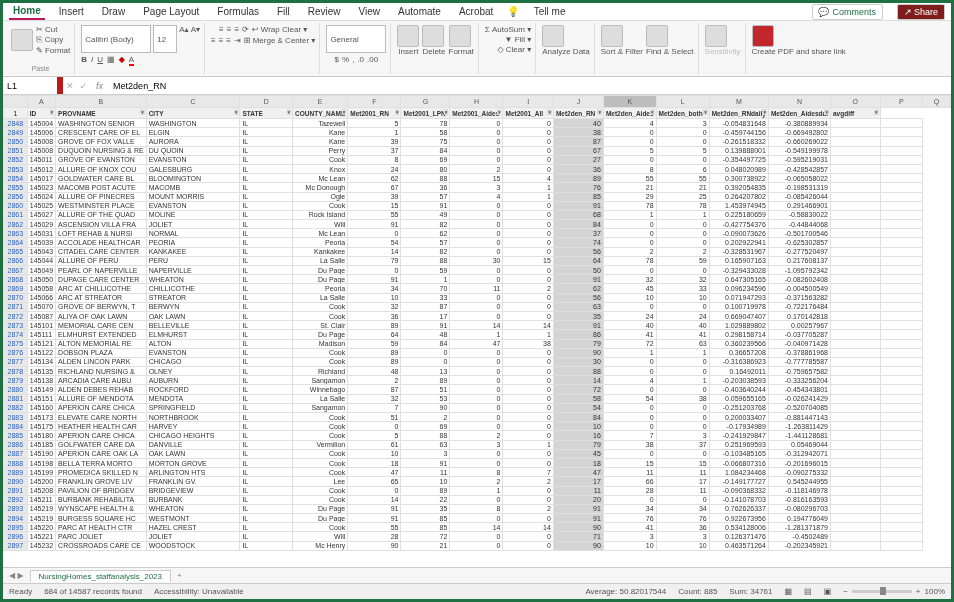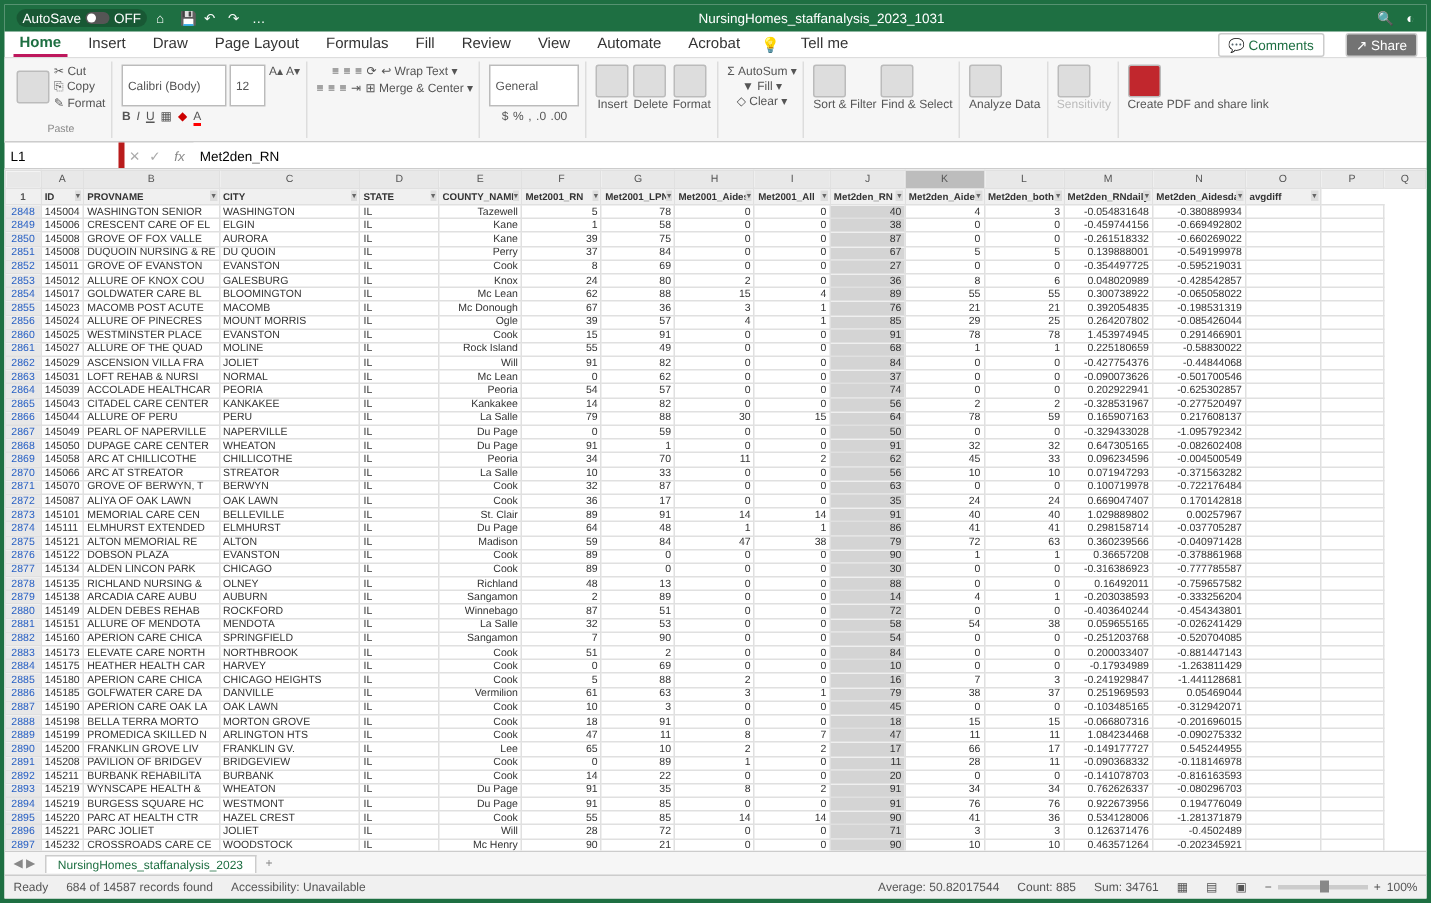--- a/index.html
+++ b/index.html
@@ -20,21 +20,21 @@
 .menubar .btn{color:#1e6f42;font-size:9px;padding:2px 6px;border:1px solid #ccc;border-radius:2px;margin-left:4px}
 .ribbon{height:56px;background:#f6f6f6;border-bottom:1px solid #ccc;display:flex;align-items:stretch;padding:2px 4px;gap:2px;font-size:8px;color:#555}
 .rgroup{display:flex;flex-direction:column;justify-content:space-between;padding:2px 4px;border-right:1px solid #ddd}
 .rgroup:last-child{border-right:none}
 .rgroup .tools{display:flex;gap:3px;flex-wrap:wrap;align-items:center}
 .rgroup .label{text-align:center;font-size:7px;color:#888}
 .ricon{width:14px;height:14px;background:#ddd;border:1px solid #bbb;border-radius:2px}
 .ricon.lg{width:22px;height:22px}
 .sel{border:1px solid #bbb;background:#fff;padding:13px 3px;font-size:8px;height:14px;display:flex;align-items:center}
 .formula-bar{height:18px;display:flex;align-items:center;border-bottom:1px solid #ccc;font-size:9px}
-.namebox{width:80px;border-right:4px solid #b91c1c;padding:0 4px;height:100%;display:flex;align-items:center}
+.namebox{width:60px;border-right:6px solid #b91c1c;padding:0 4px;height:100%;display:flex;align-items:center}
 .fx{padding:0 6px;color:#888;font-style:italic}
 .fxinput{flex:1;padding:0 4px;height:100%;border:none;outline:none;font-size:9px}
 .grid-area{flex:1;overflow:hidden;position:relative;background:#fff}
 table{border-collapse:collapse;font-size:7px;color:#333;table-layout:fixed}
 th,td{border:1px solid #e0e0e0;padding:0 2px;height:9.2px;overflow:hidden;white-space:nowrap;text-overflow:clip}
 thead th{background:#e8e8e8;font-weight:400;text-align:center;position:sticky;top:0;font-size:7px;color:#555}
 .rowhdr{background:#e8e8e8;text-align:center;width:26px;color:#555;font-size:7px}
 .colhdr-row th{height:12px}
 .filter-row td{background:#f0f0f0;font-size:6.5px;height:11px;position:relative;font-weight:600}
 .filter-row td::after{content:"▾";position:absolute;right:1px;top:1px;font-size:5px;color:#666;background:#ddd;padding:0 1px}
@@ -48,56 +48,37 @@
 .sheet-tabs{height:16px;background:#f6f6f6;border-top:1px solid #ccc;display:flex;align-items:center;padding:0 6px;font-size:8px}
 .sheet-tab{background:#fff;border:1px solid #ccc;border-bottom:none;padding:1px 8px;color:#1e6f42}
 .zoom{display:flex;align-items:center;gap:4px}
 .zoom .track{width:60px;height:3px;background:#ccc;position:relative}
 .zoom .track::after{content:"";position:absolute;width:6px;height:8px;background:#888;top:-3px;left:28px}
 </style>
 </head>
 <body>
 
 <div class="window">
-  <div class="titlebar">
-    <div class="left">
-      <span class="autosave">
-        <span>AutoSave</span>
-          <span class="pill"></span>
-          <span>OFF</span>
-      </span>
-      <span class="tb-icon">⌂</span>
-      <span class="tb-icon">💾</span>
-      <span class="tb-icon">↶</span>
-      <span class="tb-icon">↷</span>
-      <span>…</span>
-    </div>
-    <div class="center">NursingHomes_staffanalysis_2023_1031</div>
-    <div class="right">
-      <span>🔍</span>
-      <span>◐</span>
-    </div>
-  </div>
 
   <div class="menubar">
     <span class="tab active">Home</span>
     <span class="tab">Insert</span>
     <span class="tab">Draw</span>
     <span class="tab">Page Layout</span>
     <span class="tab">Formulas</span>
     <span class="tab">Fill</span>
     <span class="tab">Review</span>
     <span class="tab">View</span>
     <span class="tab">Automate</span>
     <span class="tab">Acrobat</span>
     <span>💡</span>
     <span class="tab">Tell me</span>
     <span class="spacer"></span>
     <span class="btn">💬 <span>Comments</span></span>
-    <span class="btn" style="background:#737373;color:#fff">↗ <span>Share</span></span>
+    <span class="btn" style="background:#7f1d1d;color:#fff">↗ <span>Share</span></span>
   </div>
 
   <div class="ribbon">
     <div class="rgroup">
         <div class="tools">
           <div class="ricon lg"></div>
           <div style="display:flex;flex-direction:column;gap:1px">
             <span>✂ <span>Cut</span></span>
             <span>⎘ <span>Copy</span></span>
             <span>✎ <span>Format</span></span>
@@ -123,21 +104,21 @@
           </div>
         </div>
       </div>
     <div class="rgroup">
         <div class="tools" style="flex-direction:column;gap:2px">
           <div style="display:flex;gap:3px">
             <span>≡</span>
             <span>≡</span>
             <span>≡</span>
             <span>⟳</span>
-            <span>↩ <span>Wrap Text</span> ▾</span>
+            <span>↩ <span>Wrap Clear</span> ▾</span>
           </div>
           <div style="display:flex;gap:3px">
             <span>≡</span>
             <span>≡</span>
             <span>≡</span>
             <span>⇥</span>
             <span>⊞ <span>Merge &amp; Center</span> ▾</span>
           </div>
         </div>
       </div>
@@ -163,43 +144,43 @@
             <div class="ricon lg"></div>
             <div>Delete</div>
           </div>
           <div style="text-align:center">
             <div class="ricon lg"></div>
             <div>Format</div>
           </div>
         </div>
       </div>
     <div class="rgroup">
-        <div class="tools" style="flex-direction:column;gap:1px;align-items:center">
+        <div class="tools" style="flex-direction:column;gap:1px;align-items:flex-end">
           <span>Σ <span>AutoSum</span> ▾</span>
           <span>▼ <span>Fill</span> ▾</span>
           <span>◇ <span>Clear</span> ▾</span>
         </div>
       </div>
     <div class="rgroup">
         <div class="tools">
           <div style="text-align:center">
             <div class="ricon lg"></div>
-            <div>Sort &amp; Filter</div>
-          </div>
-          <div style="text-align:center">
-            <div class="ricon lg"></div>
-            <div>Find &amp; Select</div>
+            <div>Analyze Data</div>
           </div>
         </div>
       </div>
     <div class="rgroup">
         <div class="tools">
           <div style="text-align:center">
             <div class="ricon lg"></div>
-            <div>Analyze Data</div>
+            <div>Sort &amp; Filter</div>
+          </div>
+          <div style="text-align:center">
+            <div class="ricon lg"></div>
+            <div>Find &amp; Select</div>
           </div>
         </div>
       </div>
     <div class="rgroup">
         <div class="tools">
           <div style="text-align:left;color:#bbb">
             <div class="ricon lg"></div>
             <div>Sensitivity</div>
           </div>
         </div>

